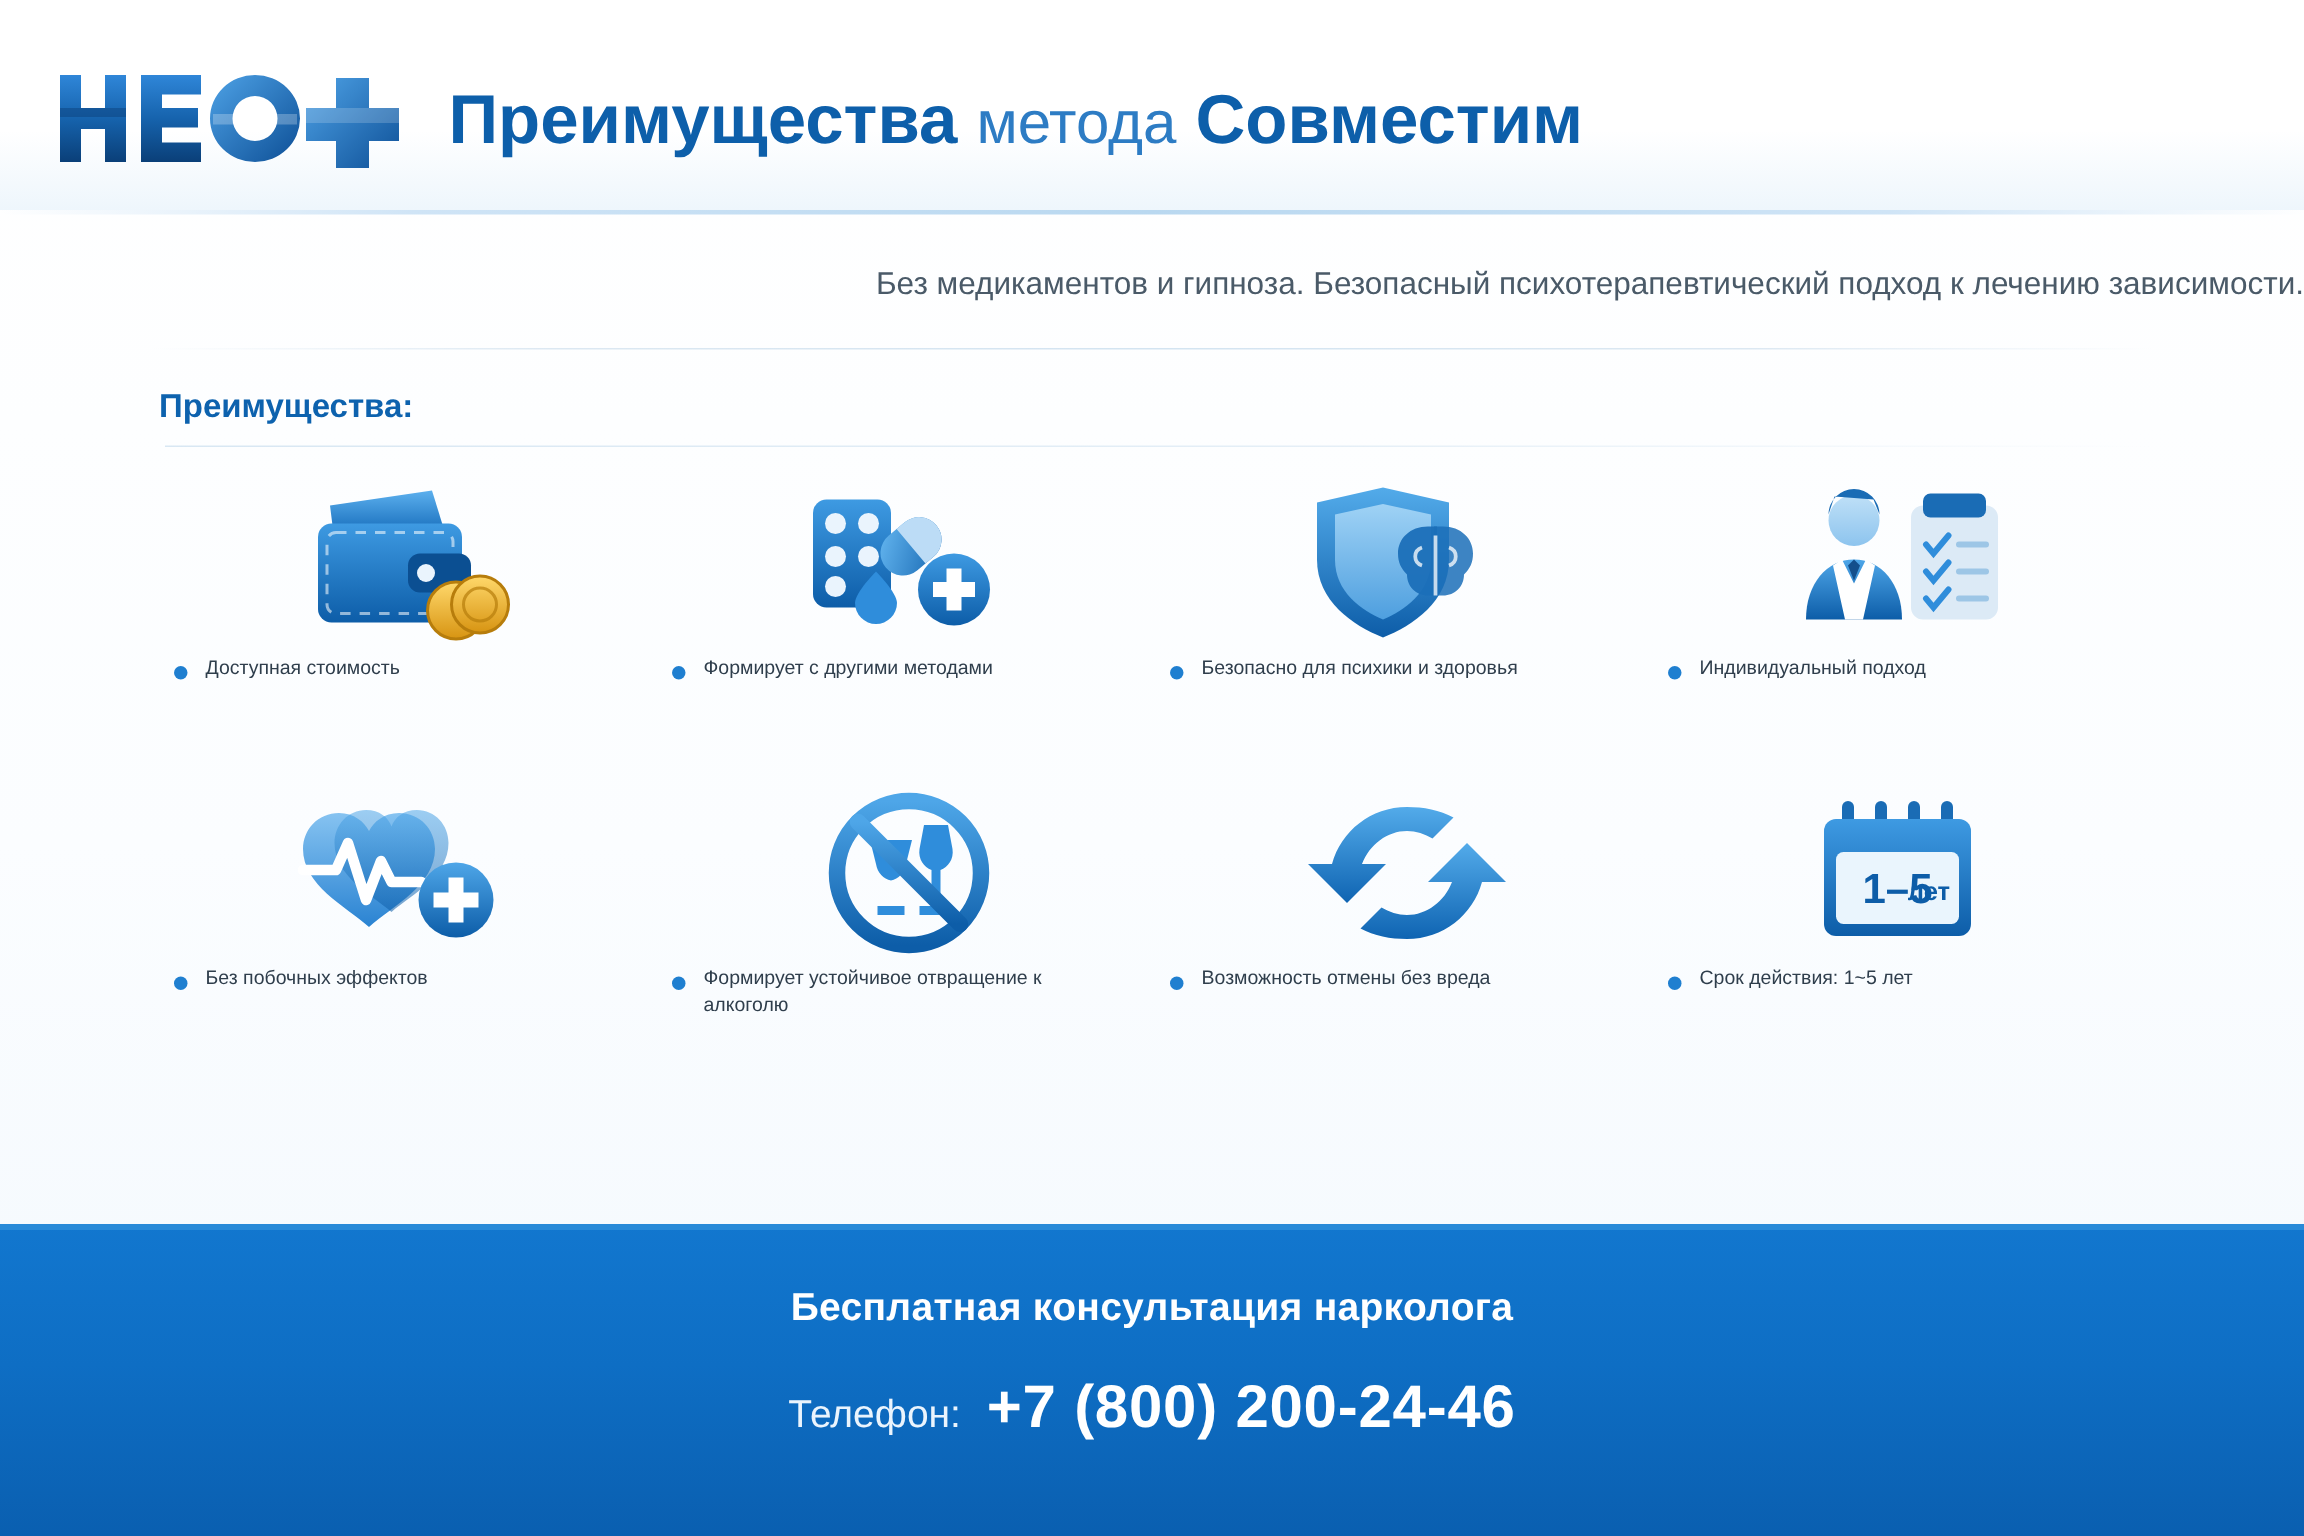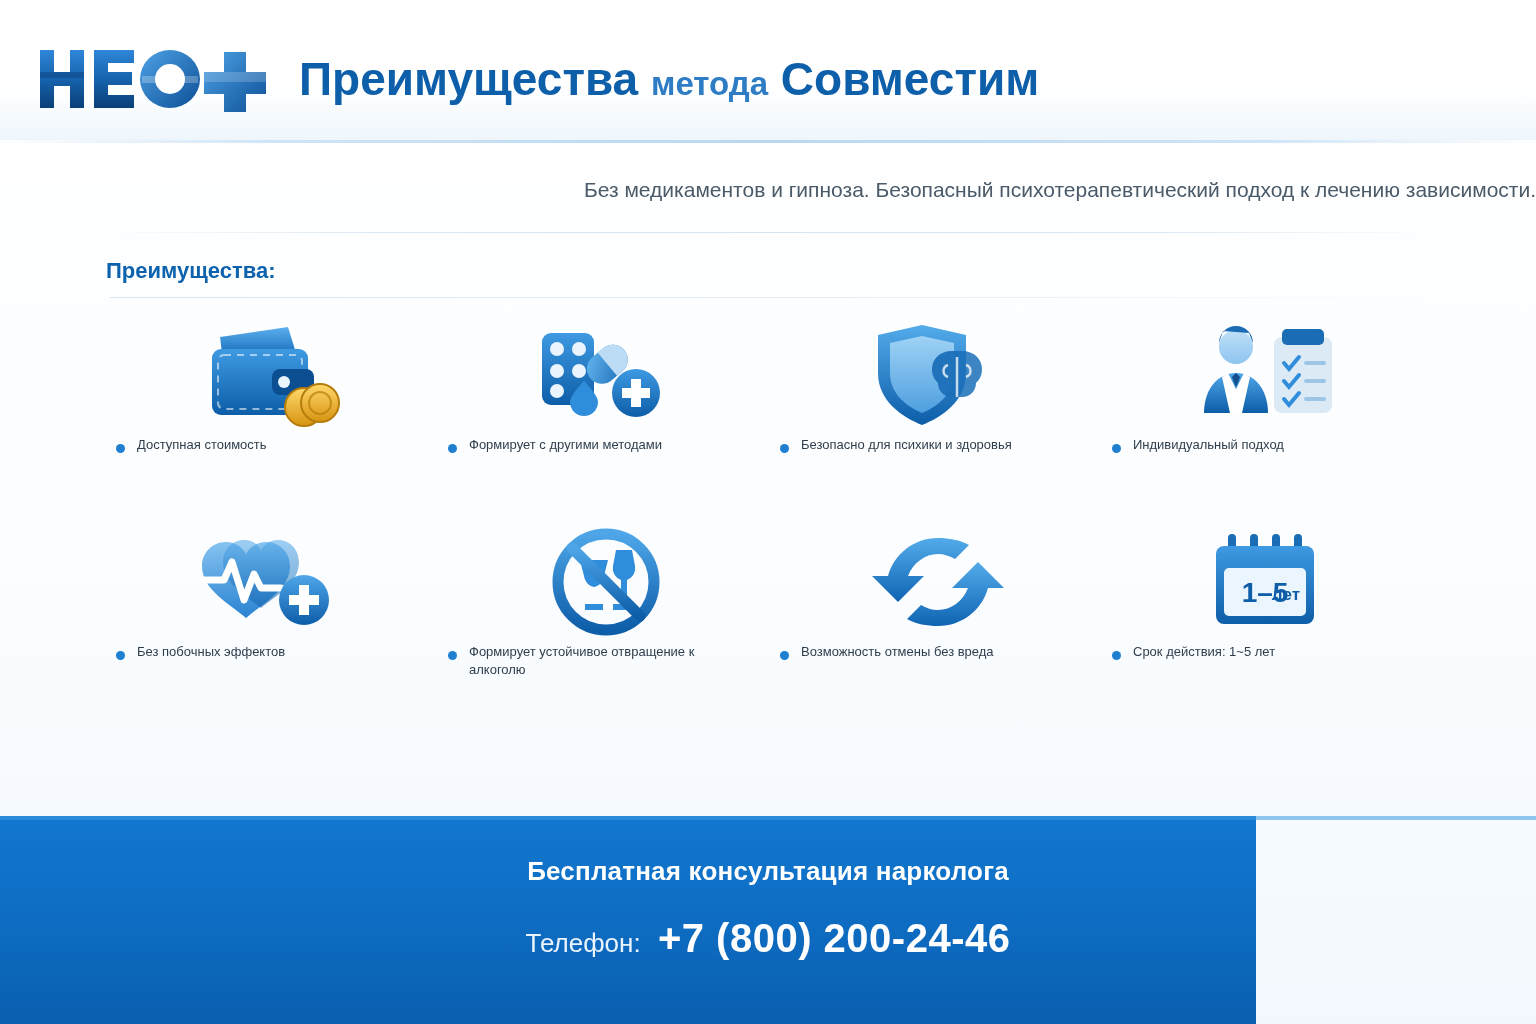--- a/index.html
+++ b/index.html
@@ -46,21 +46,21 @@
   }
   .logo svg { display: block; }
   .title {
     margin-left: 26px;
     font-size: 46px;
     line-height: 1;
     color: #0a5fae;
     white-space: nowrap;
   }
   .title .t-bold { font-weight: 700; color: #0d5faa; }
-  .title .t-light { font-weight: 700; color: #2d7cc4; font-size: 33px; }
+  .title .t-light { font-weight: 400; color: #2d7cc4; font-size: 40px; }
 
   .header-rule {
     position: absolute;
     left: 0;
     top: 140px;
     width: 1536px;
     height: 3px;
     background: linear-gradient(90deg, rgba(190,218,240,0) 0%, #cfe4f6 18%, #b9d8f0 50%, #cfe4f6 82%, rgba(190,218,240,0) 100%);
   }
 
@@ -141,21 +141,21 @@
     margin-top: 8px;
     margin-right: 12px;
   }
   .cell-label .txt { max-width: 258px; }
 
   
   .footer {
     position: absolute;
     left: 0;
     top: 816px;
-    width: 1256px;
+    width: 1536px;
     height: 208px;
     background: linear-gradient(180deg, #1277cf 0%, #0e6ec4 45%, #0a5fb0 100%);
   }
   .footer-top {
     position: absolute;
     left: 0;
     top: 0;
     width: 1536px;
     height: 4px;
     background: #3a9ae0;

